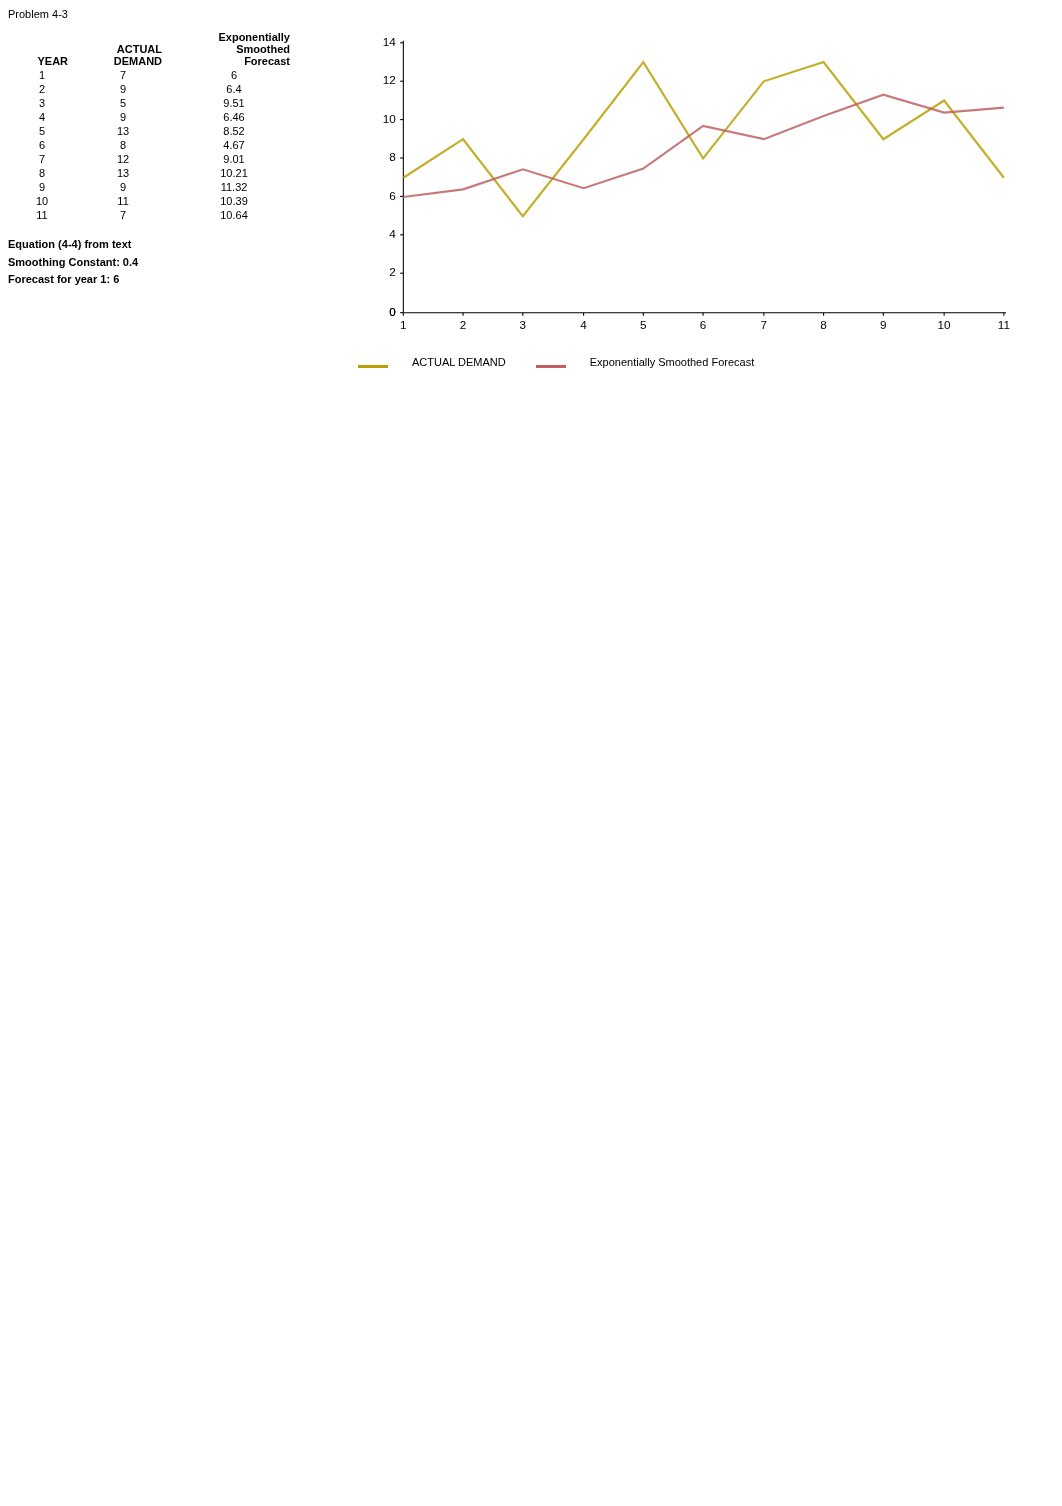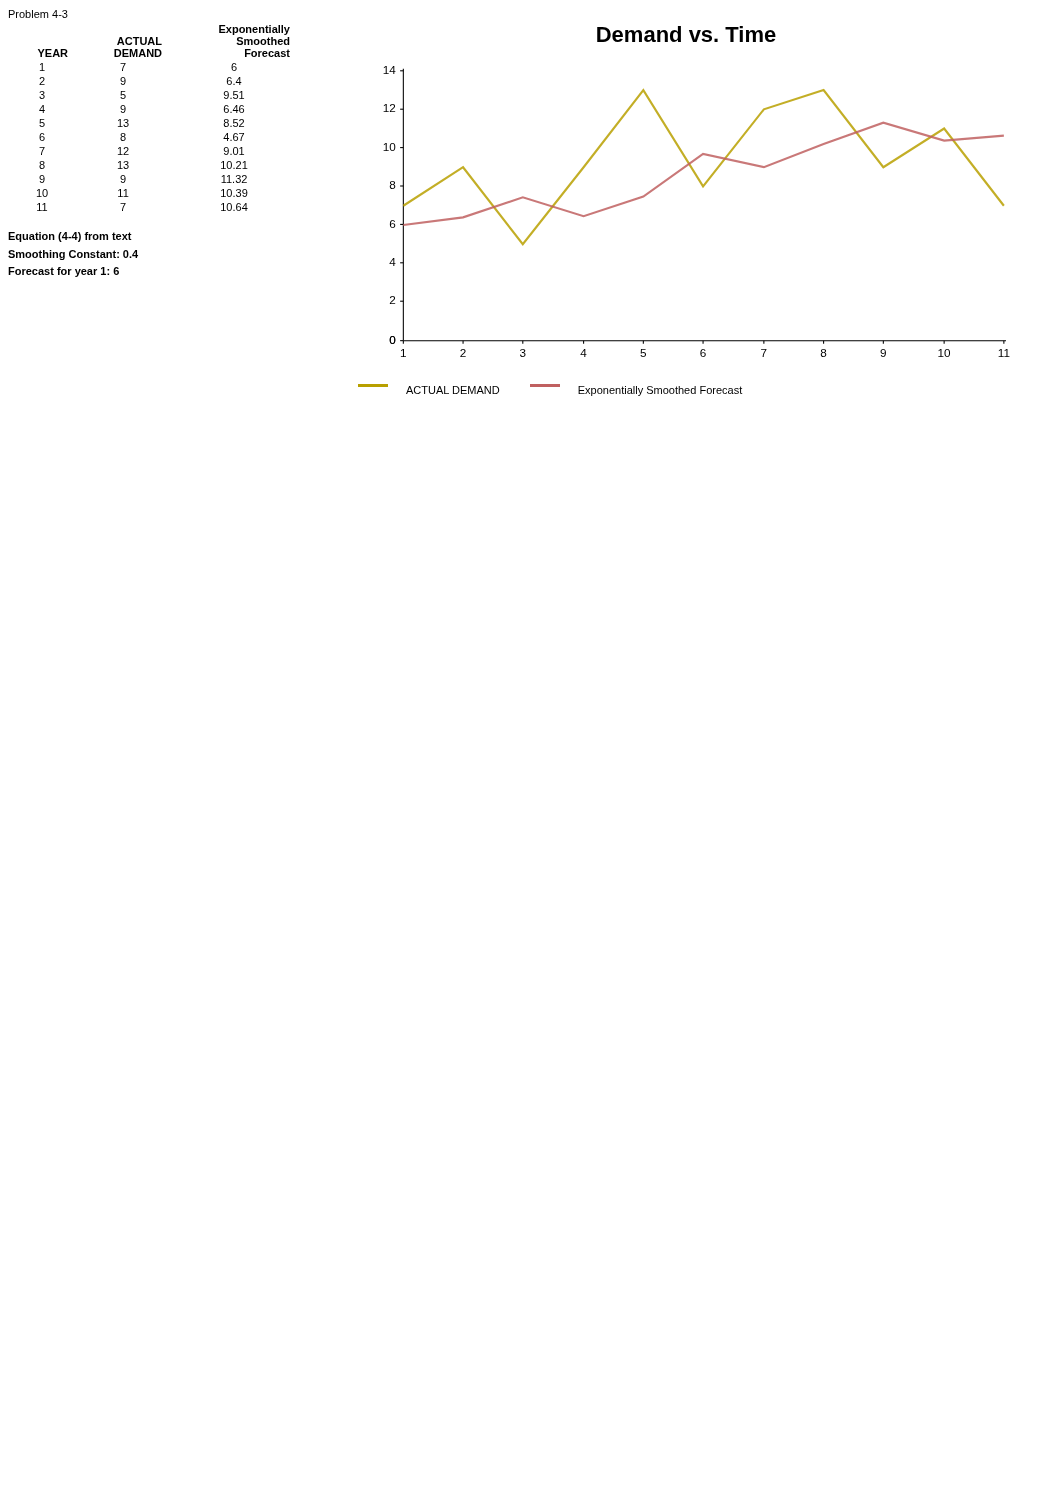--- a/index.html
+++ b/index.html
@@ -7,21 +7,21 @@
       font-family: Arial, sans-serif;
       font-size: 11px;
       background: #fff;
       color: #000;
       width: 1062px;
       min-height: 1506px;
       padding: 8px;
     }
     .problem-title {
       font-size: 11px;
-      margin-bottom: 2px;
+      margin-bottom: 10px;
     }
     .main-layout {
       display: flex;
       flex-direction: row;
       align-items: flex-start;
       gap: 20px;
     }
     .left-panel {
       width: 290px;
       flex-shrink: 0;
@@ -73,22 +73,22 @@
     .legend {
       display: flex;
       flex-direction: row;
       gap: 30px;
       margin-top: 4px;
       padding-left: 40px;
       font-size: 11px;
     }
     .legend-item {
       display: flex;
-      align-items: flex-start;
-      gap: 18px;
+      align-items: flex-end;
+      gap: 24px;
     }
     .legend-line {
       width: 30px;
       height: 3px;
     }
   </style>
 </head>
 <body>
 
 <div class="problem-title">Problem 4-3</div>
@@ -164,21 +164,20 @@
       </table>
     </div>
     <div class="footnotes">
       <div>Equation (4-4) from text</div>
       <div>Smoothing Constant:  0.4</div>
       <div>Forecast for year 1:  6</div>
     </div>
   </div>
 
   <div class="chart-container">
-    <div class="chart-title">Demand vs. Time</div>
     <div class="chart-area">
       <svg class="chart" id="chart-svg" viewBox="0 0 620 300">
 
         <line x1="45" y1="10" x2="45" y2="265" stroke="#000" stroke-width="1"></line>
 
         <line x1="45" y1="265" x2="610" y2="265" stroke="#000" stroke-width="1"></line>
 
         <text x="38" y="268" text-anchor="end" font-size="11">0</text>
         <line x1="42" y1="265" x2="45" y2="265" stroke="#000" stroke-width="1"></line>
 

